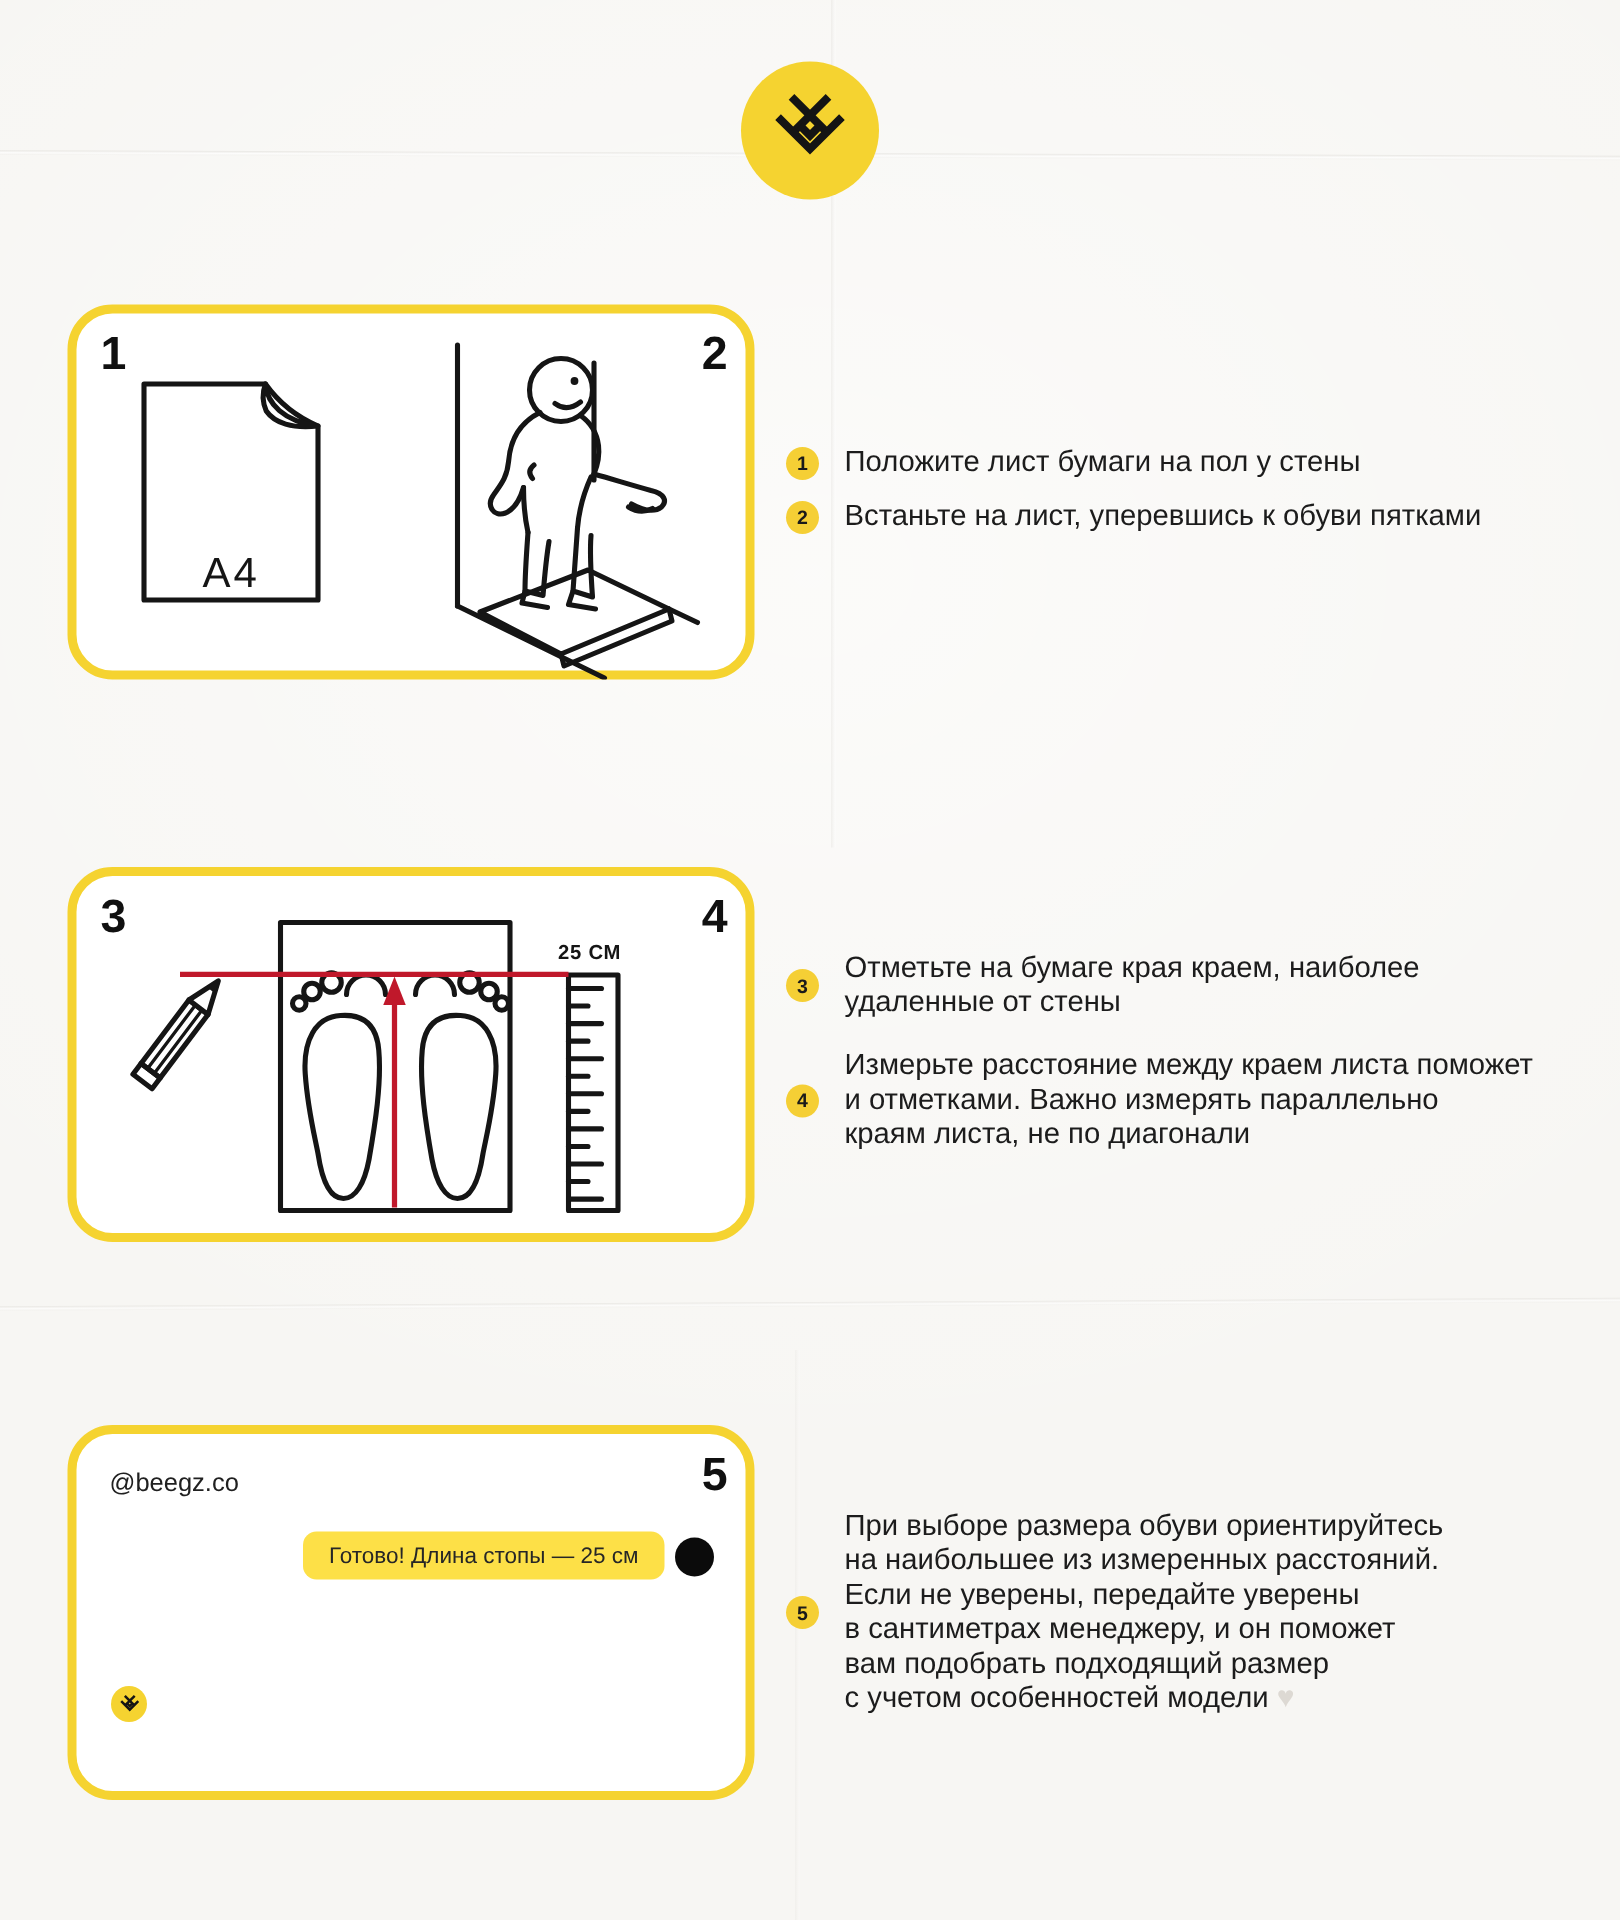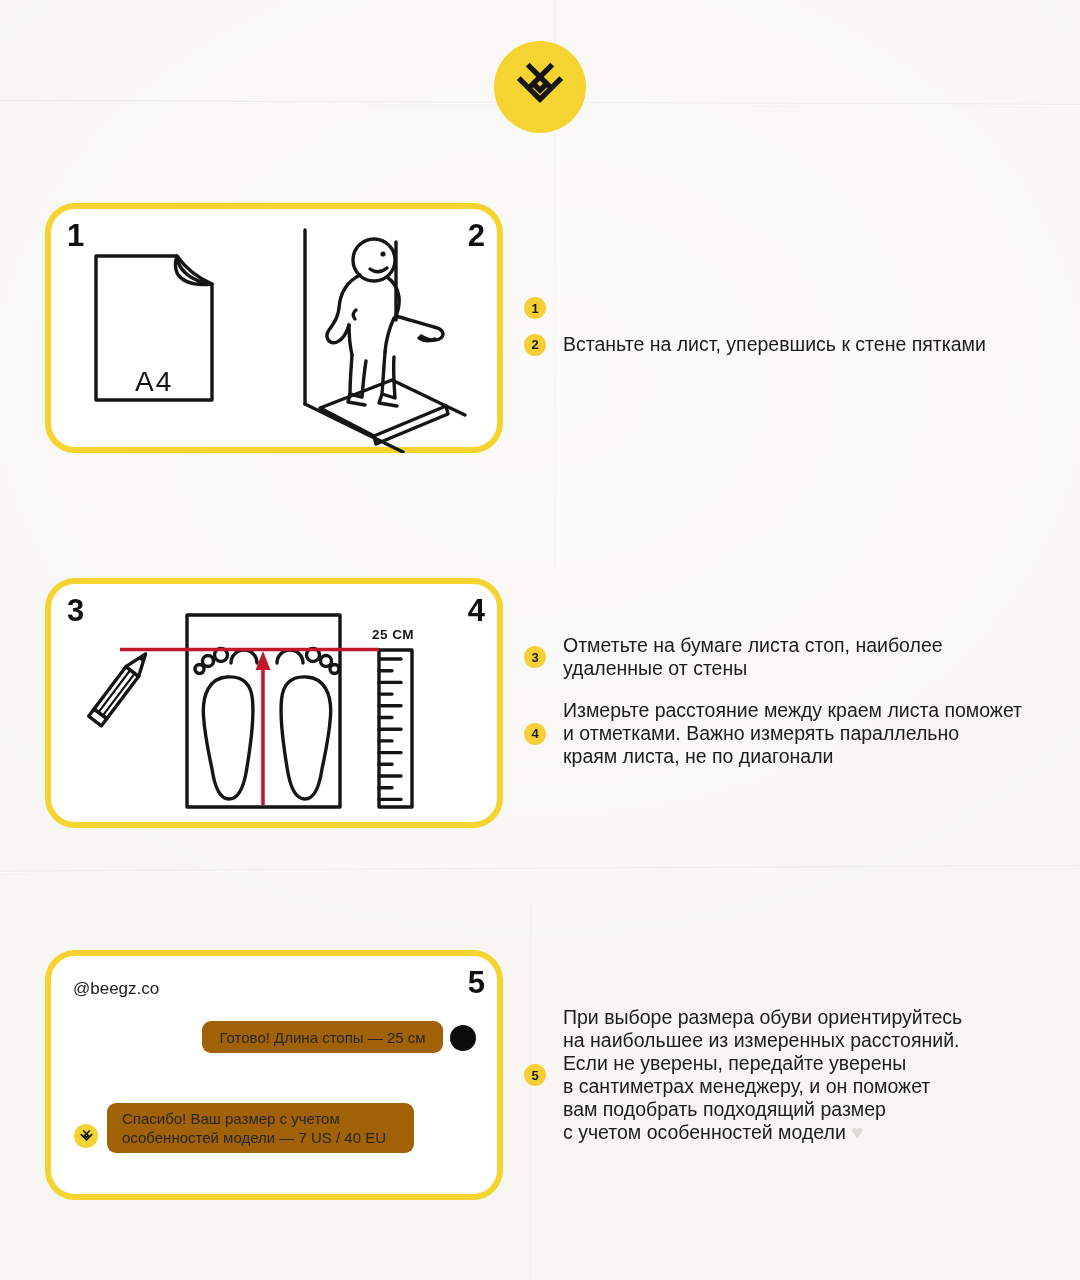--- a/index.html
+++ b/index.html
@@ -33,21 +33,21 @@
   .corner-num { position:absolute; font-size:31px; font-weight:bold; color:#101010; line-height:1; }
   .cn-tl { left:16px; top:11px; } .cn-tr { right:12px; top:11px; }
 
   .a4-label { position:absolute; left:84px; top:157px; font-size:28px; letter-spacing:2px; color:#151515; }
 
   .ruler-label { position:absolute; left:321px; top:43px; font-size:13.5px; font-weight:bold;
     letter-spacing:.5px; color:#151515; white-space:nowrap; }
 
   
   .handle { position:absolute; left:22px; top:23px; font-size:17px; color:#202020; }
-  .bubble { position:absolute; background:#a16207; border-radius:9px; font-size:15px; color:#262626; }
+  .bubble { position:absolute; background:#fde047; border-radius:9px; font-size:15px; color:#262626; }
   .bubble-out { left:151px; top:65px; width:241px; height:32px;
     display:flex; align-items:center; justify-content:center; white-space:nowrap; }
   .bubble-in { left:56px; top:147px; width:307px; height:50px; padding:6px 15px;
     line-height:19px; white-space:pre-line; }
   .avatar-dot { position:absolute; left:399px; top:69px; width:26px; height:26px;
     border-radius:50%; background:#0b0b0b; }
   .avatar-brand { position:absolute; left:23px; top:168px; width:24px; height:24px;
     border-radius:50%; background:#f5d330; display:flex; align-items:center; justify-content:center; }
   .avatar-brand svg { width:15px; height:15px; }
 
@@ -179,44 +179,43 @@
     <span class="ruler-label">25 СМ</span>
   </section>
 
   <section class="panel panel-3">
     <span class="handle">@beegz.co</span>
     <span class="corner-num cn-tr">5</span>
 
     <div class="bubble bubble-out">Готово! Длина стопы — 25 см</div>
     <div class="avatar-dot"></div>
 
-    <div class="bubble bubble-in">Спасибо! Ваш размер с учетом
-особенностей модели — 7 US / 40 EU</div>
     <div class="avatar-brand">
       <svg viewBox="0 0 100 100">
         <g stroke="#141414" stroke-width="11" fill="none">
           <path d="M28 10 L72 54"></path>
           <path d="M72 10 L28 54"></path>
           <path d="M12 34 L50 72 L88 34"></path>
           <path d="M38 44 L50 56 L62 44"></path>
         </g>
       </svg>
     </div>
   </section>
 
   <div class="step step-1">
     <span class="badge">1</span>
+    <span class="step-text">Положите лист бумаги на пол у стены</span>
   </div>
   <div class="step step-2">
     <span class="badge">2</span>
-    <span class="step-text">Встаньте на лист, уперевшись к стене пятками</span>
+    <span class="step-text">Встаньте на лист, уперевшись к обуви пятками</span>
   </div>
   <div class="step step-3">
     <span class="badge">3</span>
-    <span class="step-text">Отметьте на бумаге листа стоп, наиболее
+    <span class="step-text">Отметьте на бумаге края краем, наиболее
 удаленные от стены</span>
   </div>
   <div class="step step-4">
     <span class="badge">4</span>
     <span class="step-text">Измерьте расстояние между краем листа поможет
 и отметками. Важно измерять параллельно
 краям листа, не по диагонали</span>
   </div>
   <div class="step step-5">
     <span class="badge">5</span>

